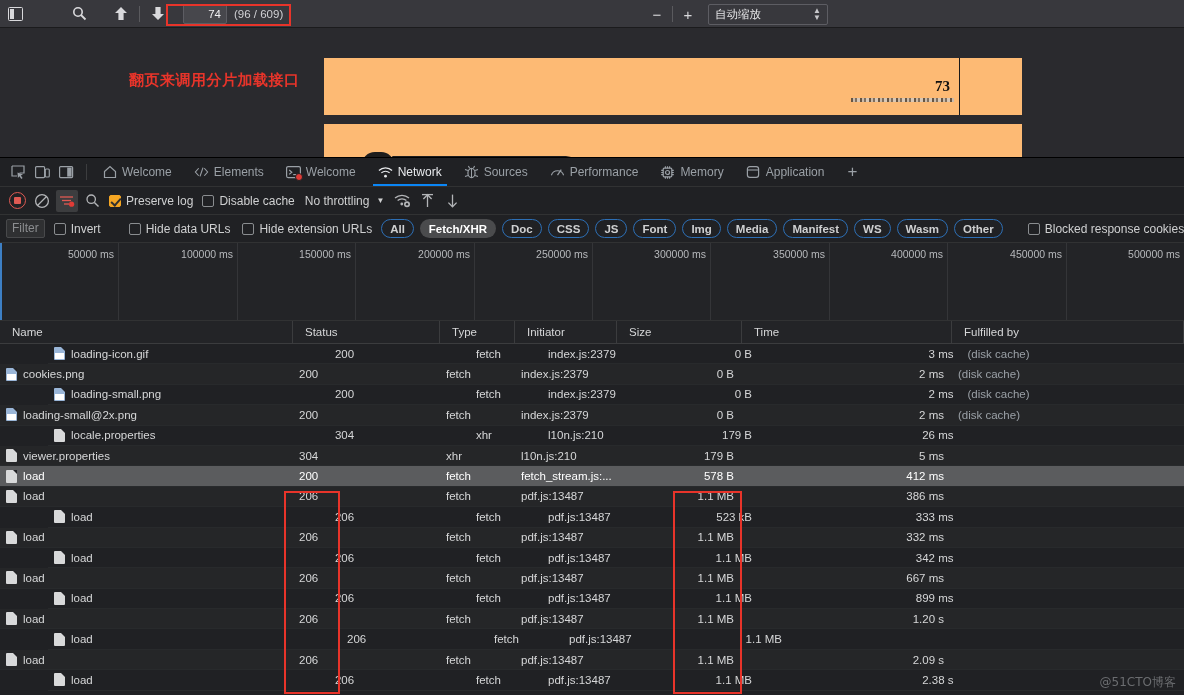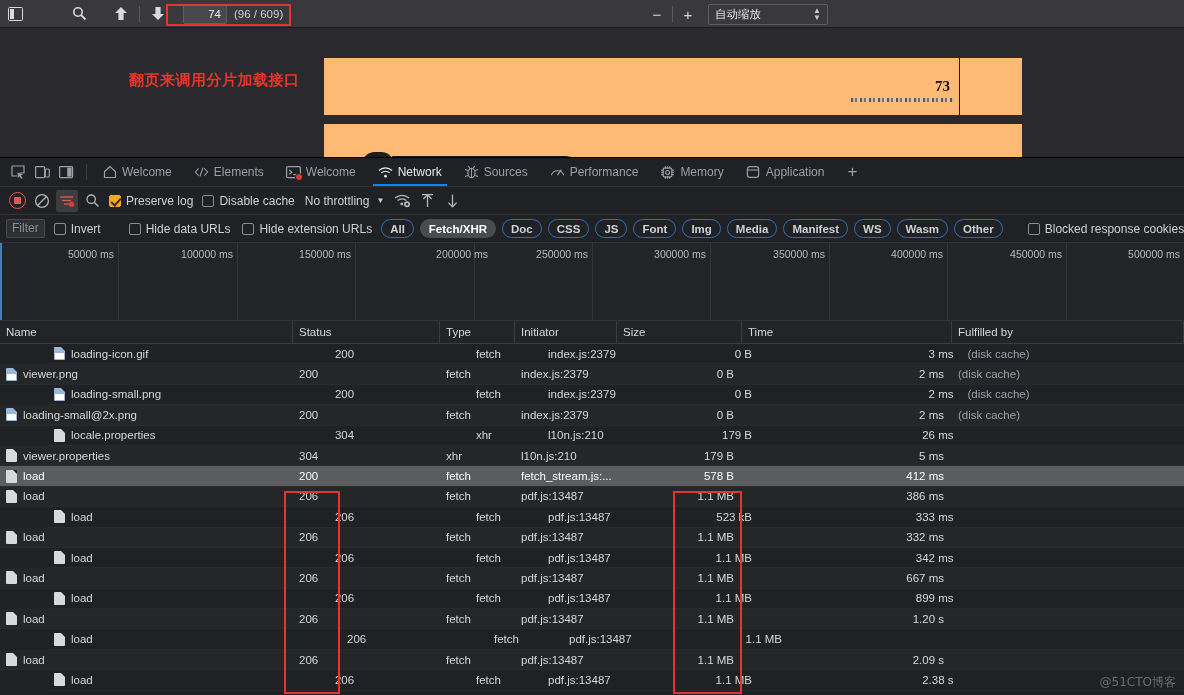--- a/index.html
+++ b/index.html
@@ -196,21 +196,21 @@
     transform: translateX(-100%); padding-right: 4px; white-space: nowrap;
   }
   .tl-leftbar { position: absolute; left: 0; top: 0; bottom: 0; width: 2px; background: #3d7fc4; }
 
   .dt-header {
     height: 23px; display: flex; align-items: center;
     background: #232427; border-bottom: 1px solid #3b3c3e;
     font-size: 11.5px; color: #d6d7d8;
   }
   .dt-header .hc {
-    padding-left: 6px; height: 100%; display: flex; align-items: center;
+    padding-left: 12px; height: 100%; display: flex; align-items: center;
     border-right: 1px solid #3b3c3e;
   }
   .dt-rows { overflow: hidden; }
   .row {
     height: 20.4px; display: flex; align-items: center;
     font-size: 11.5px; color: #d6d7d8; border-bottom: 1px solid #282a2c;
   }
   .row.odd { background: #252628; }
   .row.even { background: #202124; margin-left: 48px; }
   .row.selected { background: #5b5c5e; color: #fff; }
@@ -523,21 +523,21 @@
 
     <div class="dt-timeline" id="timeline">
       <div class="tl-leftbar"></div>
     <div class="tl-tick" style="left: 118px;"></div>
         <div class="tl-lbl" style="left: 118px;">50000 ms</div>
         <div class="tl-tick" style="left: 237px;"></div>
         <div class="tl-lbl" style="left: 237px;">100000 ms</div>
         <div class="tl-tick" style="left: 355px;"></div>
         <div class="tl-lbl" style="left: 355px;">150000 ms</div>
         <div class="tl-tick" style="left: 474px;"></div>
-        <div class="tl-lbl" style="left: 492px; text-align: right;">200000 ms</div>
+        <div class="tl-lbl" style="left: 474px; text-align: right;">200000 ms</div>
         <div class="tl-tick" style="left: 592px;"></div>
         <div class="tl-lbl" style="left: 592px;">250000 ms</div>
         <div class="tl-tick" style="left: 710px;"></div>
         <div class="tl-lbl" style="left: 710px;">300000 ms</div>
         <div class="tl-tick" style="left: 829px;"></div>
         <div class="tl-lbl" style="left: 829px;">350000 ms</div>
         <div class="tl-tick" style="left: 947px;"></div>
         <div class="tl-lbl" style="left: 947px;">400000 ms</div>
         <div class="tl-tick" style="left: 1066px;"></div>
         <div class="tl-lbl" style="left: 1066px;">450000 ms</div>
@@ -567,21 +567,21 @@
           </div>
           <div class="cell num" style="width: 125px;">0 B</div>
           <div class="cell num" style="width: 210px;">3 ms</div>
           <div class="cell" style="width: 232px;">
             <span class="dim">(disk cache)</span>
           </div>
         </div>
         <div class="row odd">
           <div class="cell" style="width: 293px;">
             <span class="fileic img"></span>
-            <span>viewer.png</span>
+            <span>cookies.png</span>
           </div>
           <div class="cell" style="width: 147px;">200</div>
           <div class="cell" style="width: 75px;">fetch</div>
           <div class="cell" style="width: 102px;">
             <span class="link">index.js:2379</span>
           </div>
           <div class="cell num" style="width: 125px;">0 B</div>
           <div class="cell num" style="width: 210px;">2 ms</div>
           <div class="cell" style="width: 232px;">
             <span class="dim">(disk cache)</span>

